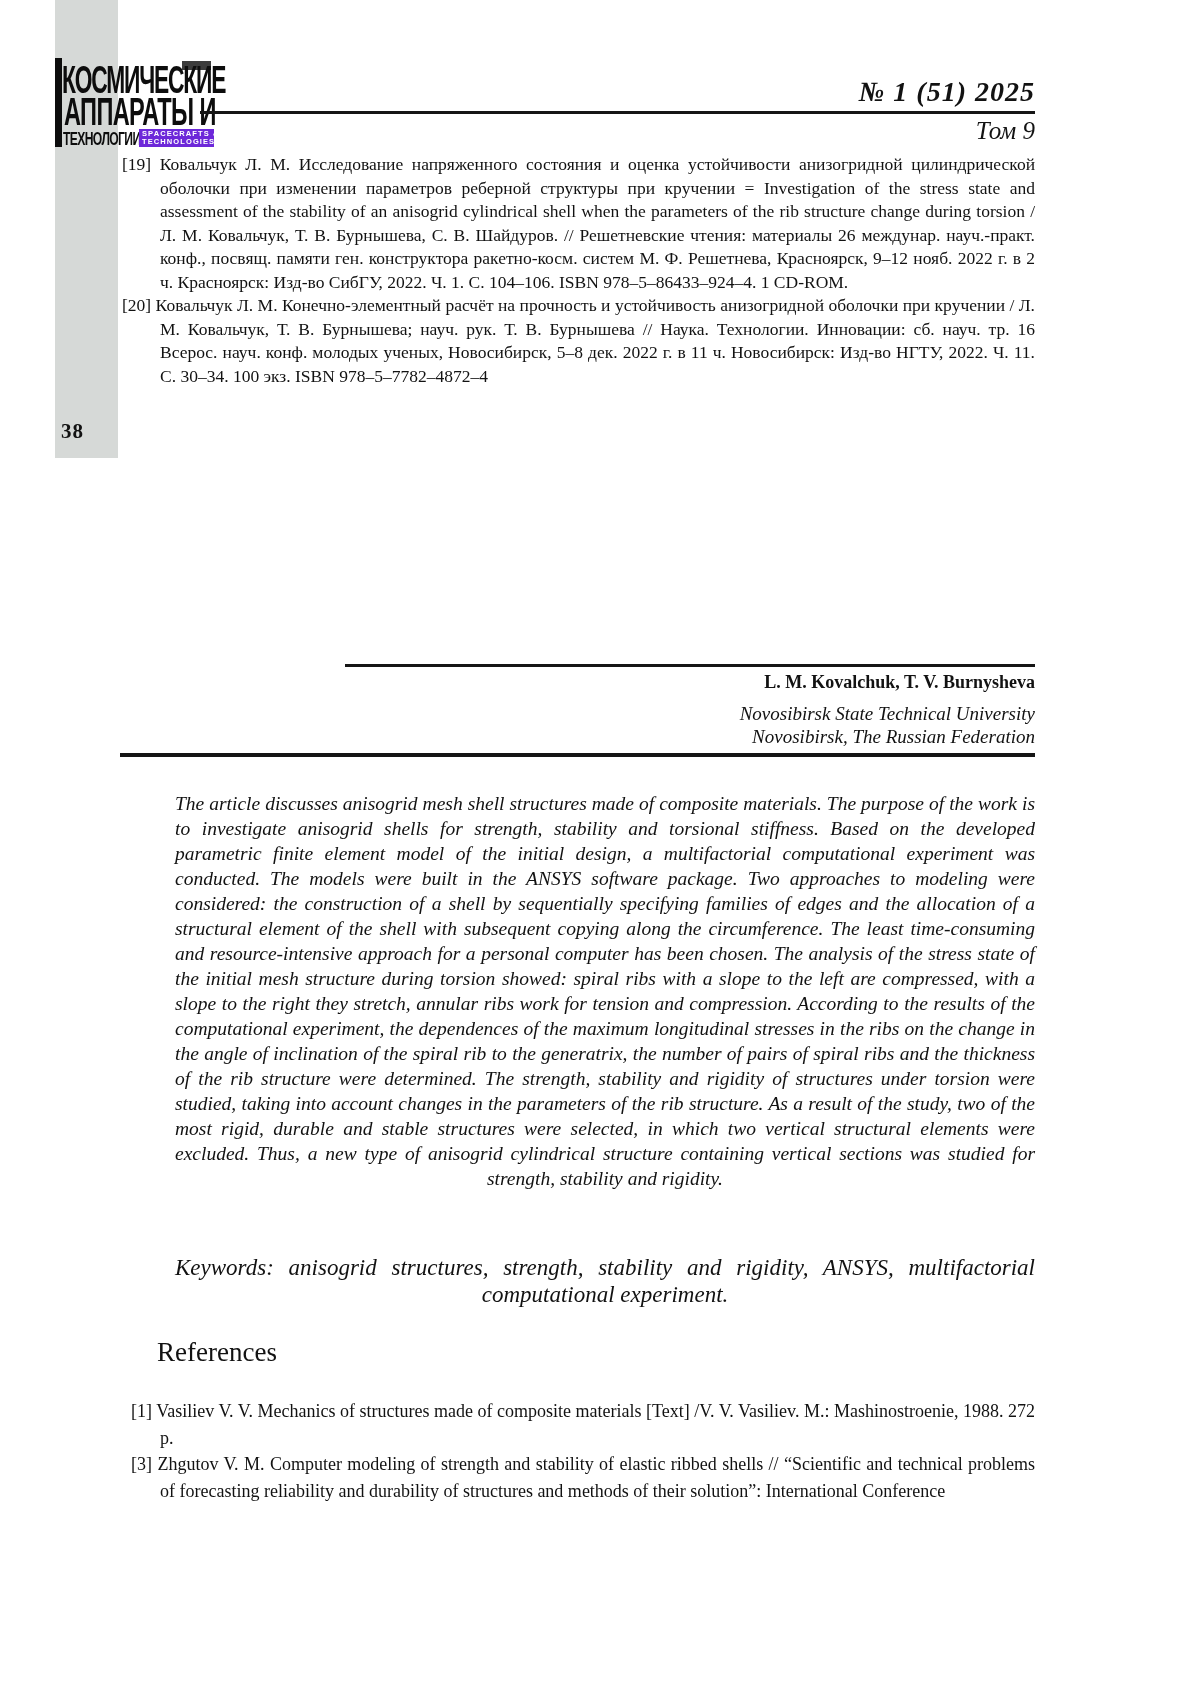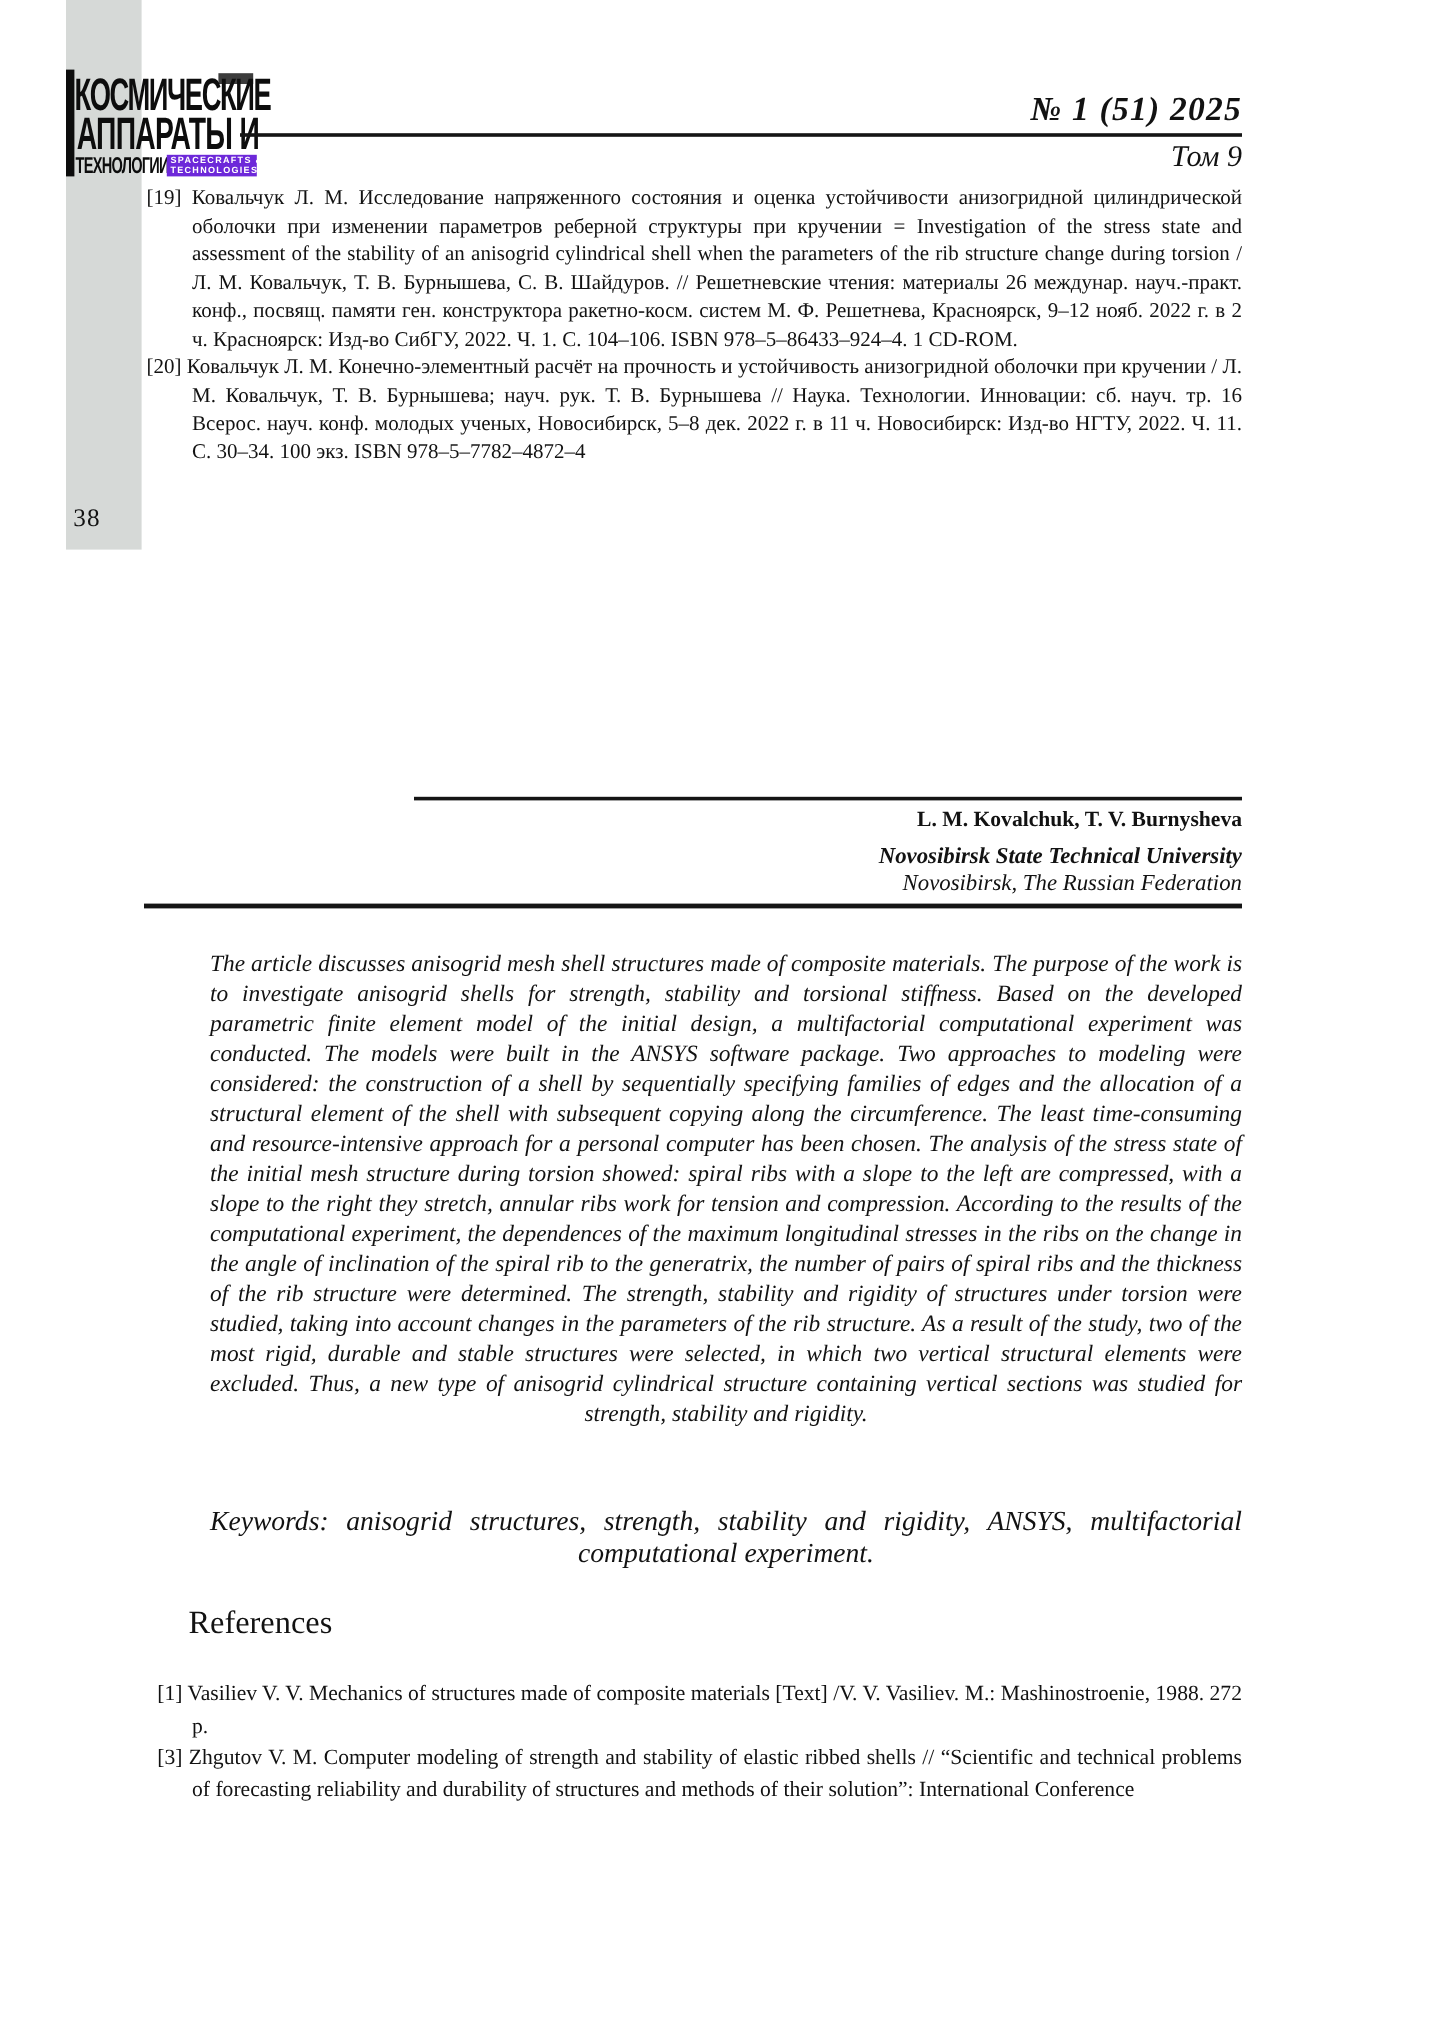--- a/index.html
+++ b/index.html
@@ -81,41 +81,41 @@
   
   .top-refs {
     position: absolute; left: 122px; top: 153px; width: 913px;
     font-size: 17.5px; line-height: 23.5px;
     text-align: justify;
   }
   .top-refs .ref { margin: 0; padding-left: 38px; text-indent: -38px; }
 
   .page-number {
     position: absolute; left: 61px; top: 419px;
-    font-size: 21px; font-weight: normal; letter-spacing: 1px;
+    font-size: 21px; font-weight: bold; letter-spacing: 1px;
   }
 
   
   .article-title {
     position: absolute; left: 120px; top: 533px; width: 915px;
     text-align: center;
     font-size: 27px; line-height: 37px;
     letter-spacing: 0.5px; word-spacing: 7px;
   }
   .authors-rule {
     position: absolute; left: 345px; top: 664px;
     width: 690px; height: 3px; background: #151515;
   }
   .authors {
     position: absolute; left: 120px; top: 672px; width: 915px;
     text-align: right; font-size: 18px; font-weight: bold;
   }
   .affil-1 {
     position: absolute; left: 120px; top: 703px; width: 915px;
-    text-align: right; font-size: 19px; font-style: italic; font-weight: bold;
+    text-align: right; font-size: 19px; font-style: italic;
   }
   .affil-2 {
     position: absolute; left: 120px; top: 726px; width: 915px;
     text-align: right; font-size: 19px; font-style: italic;
   }
   .head-divider {
     position: absolute; left: 120px; top: 753px;
     width: 915px; height: 4px; background: #151515;
   }
 

